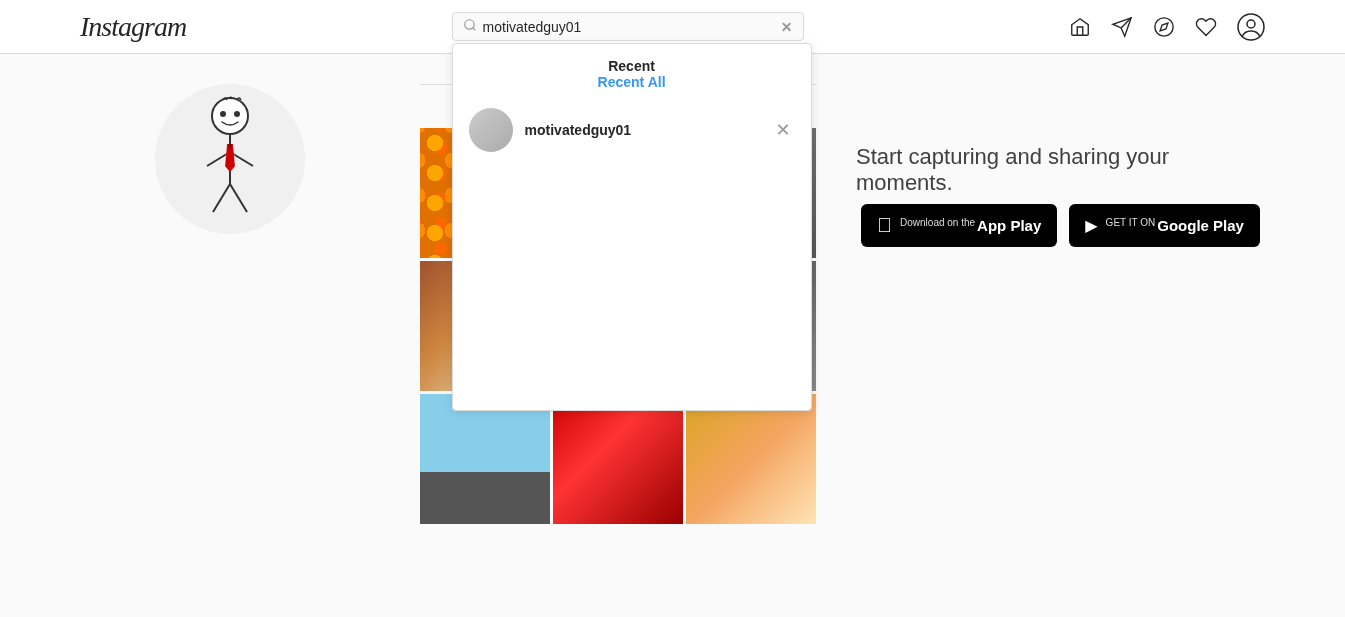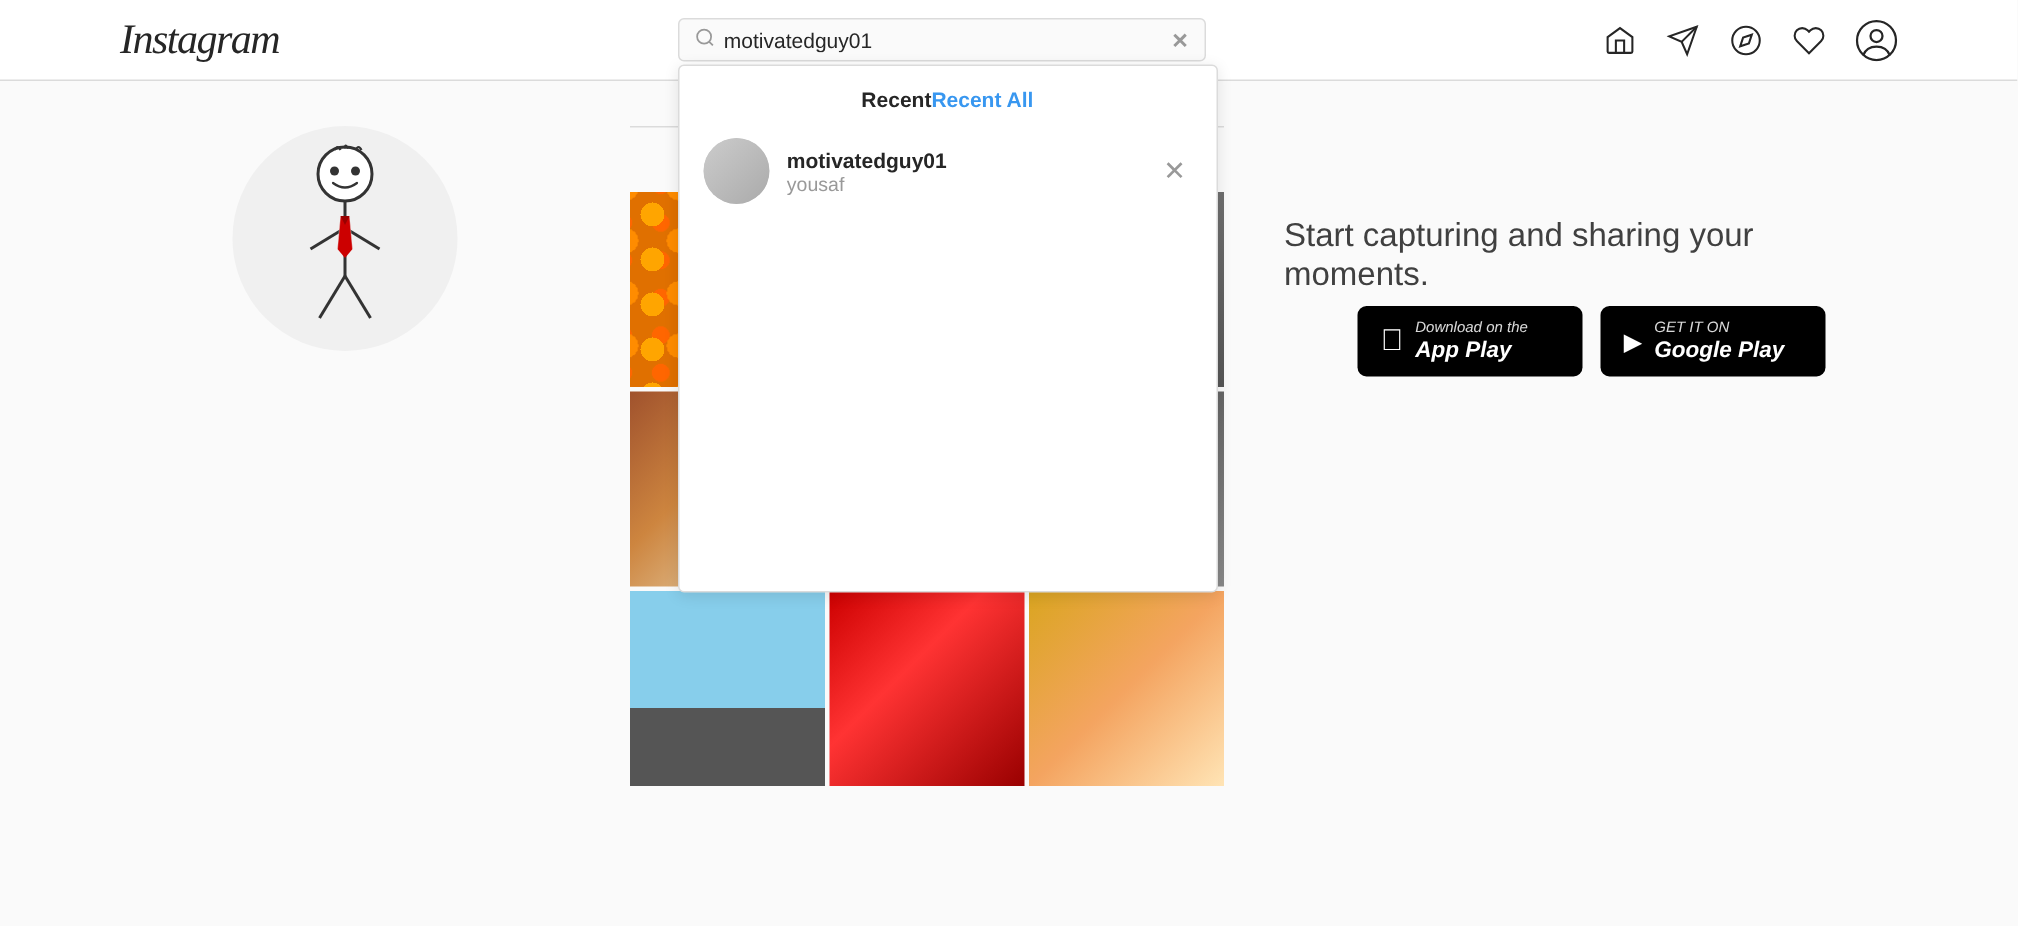--- a/index.html
+++ b/index.html
@@ -71,23 +71,24 @@
       left: 0;
       width: 360px;
       background: #fff;
       border: 1px solid #dbdbdb;
       border-radius: 4px;
       box-shadow: 0 2px 10px rgba(0,0,0,0.1);
       z-index: 100;
     }
     .dropdown-header {
       display: flex;
-      justify-content: center;
+      justify-content: flex-end;
       align-items: center;
       padding: 14px 16px 10px;
+      flex-direction: column;
     }
     .dropdown-title {
       font-size: 14px;
       font-weight: 600;
       color: #262626;
     }
     .clear-all-btn {
       font-size: 14px;
       font-weight: 600;
       color: #3897f0;
@@ -294,23 +295,22 @@
       line-height: 1;
       opacity: 0.85;
     }
     .app-btn-text-large {
       font-size: 15px;
       font-weight: 600;
       line-height: 1;
     }
     .app-btn-text-wrap {
       display: flex;
-      flex-direction: column;
+      flex-direction: row;
       gap: 2px;
-      font-style: italic;
     }
     .google-btn {
       background: #000;
     }
     .google-icon {
       font-size: 16px;
     }
   </style>
 </head>
 <body>
@@ -334,21 +334,20 @@
       <div class="dropdown-header">
         <span class="dropdown-title">Recent</span>
         <button class="clear-all-btn">Recent All</button>
       </div>
       <div class="recent-item">
         <div class="recent-avatar">
           <div class="avatar-placeholder"></div>
         </div>
         <div class="recent-info">
           <div class="recent-username">motivatedguy01</div>
-          <div class="recent-name">yousaf</div>
         </div>
         <span class="recent-remove">✕</span>
       </div>
       <div class="dropdown-empty-space"></div>
     </div>
   </div>
 
   <div class="nav-icons">
     <span class="nav-icon">
       <svg width="22" height="22" viewBox="0 0 24 24" fill="none" stroke="#262626" stroke-width="1.5">

